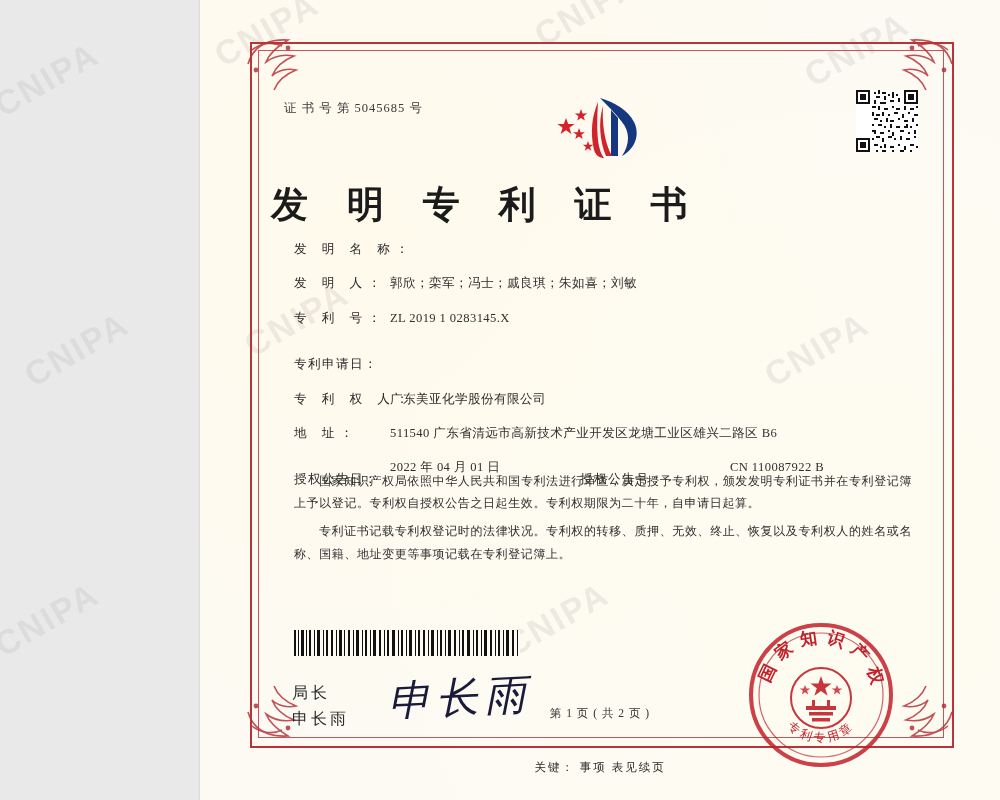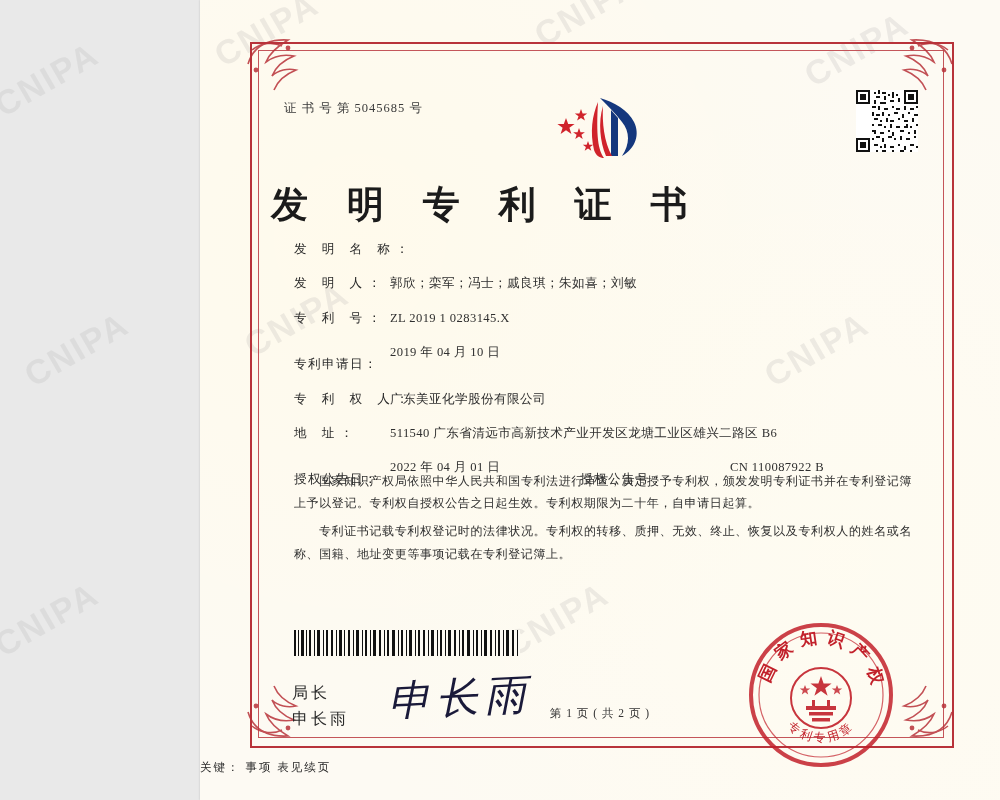--- a/index.html
+++ b/index.html
@@ -174,21 +174,21 @@
     position:absolute;
     left:0;right:0;top:656px;
     text-align:center;
     font-size:11.5px;
     color:#333;
     letter-spacing:1px;
   }
   .footer{
     position:absolute;
     left:0;right:0;top:760px;
-    text-align:left;
+    text-align:center;
     font-size:11.5px;
     color:#2b2b2b;
     letter-spacing:2px;
   }
 </style>
 </head>
 <body>
 
 <div class="bgwm" style="left:-10px;top:60px;">CNIPA</div>
 <div class="bgwm" style="left:20px;top:330px;">CNIPA</div>
@@ -374,21 +374,20 @@
       <div class="row">
         <div class="lbl">发 明 人：</div>
         <div class="val">郭欣；栾军；冯士；戚良琪；朱如喜；刘敏</div>
       </div>
       <div class="row">
         <div class="lbl">专 利 号：</div>
         <div class="val">ZL 2019 1 0283145.X</div>
       </div>
       <div class="row">
         <div class="lbl tight">专利申请日：</div>
-        <div class="val">2019 年 04 月 10 日</div>
       </div>
       <div class="row">
         <div class="lbl">专 利 权 人：</div>
         <div class="val">广东美亚化学股份有限公司</div>
       </div>
       <div class="row">
         <div class="lbl">地    址：</div>
         <div class="val">511540  广东省清远市高新技术产业开发区龙塘工业区雄兴二路区 B6</div>
       </div>
       <div class="row">

